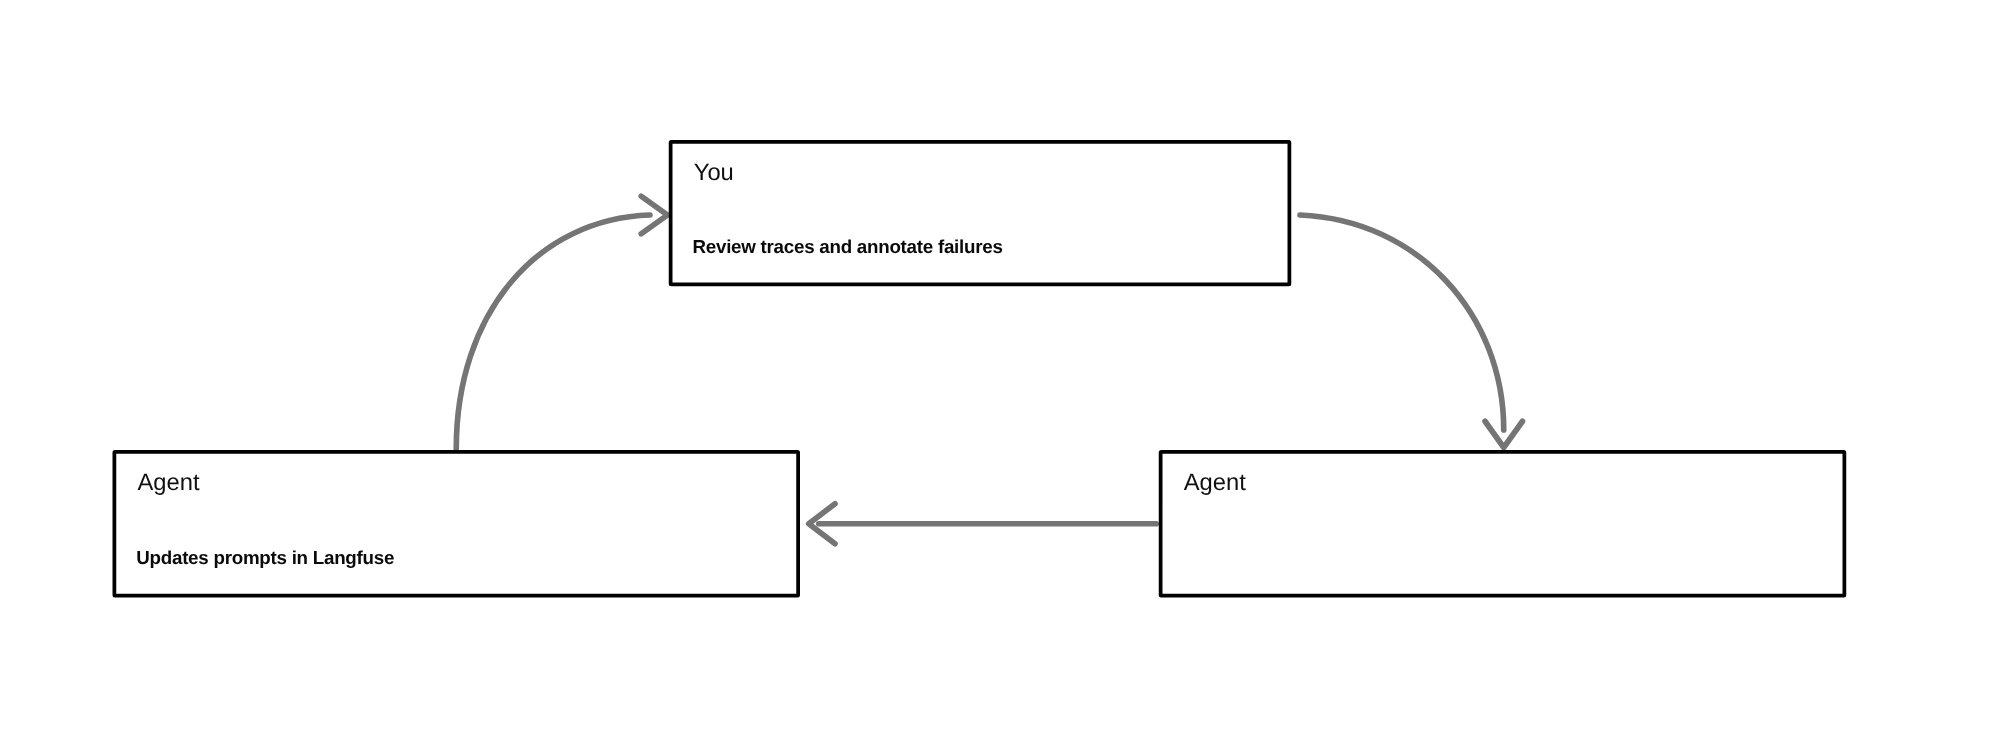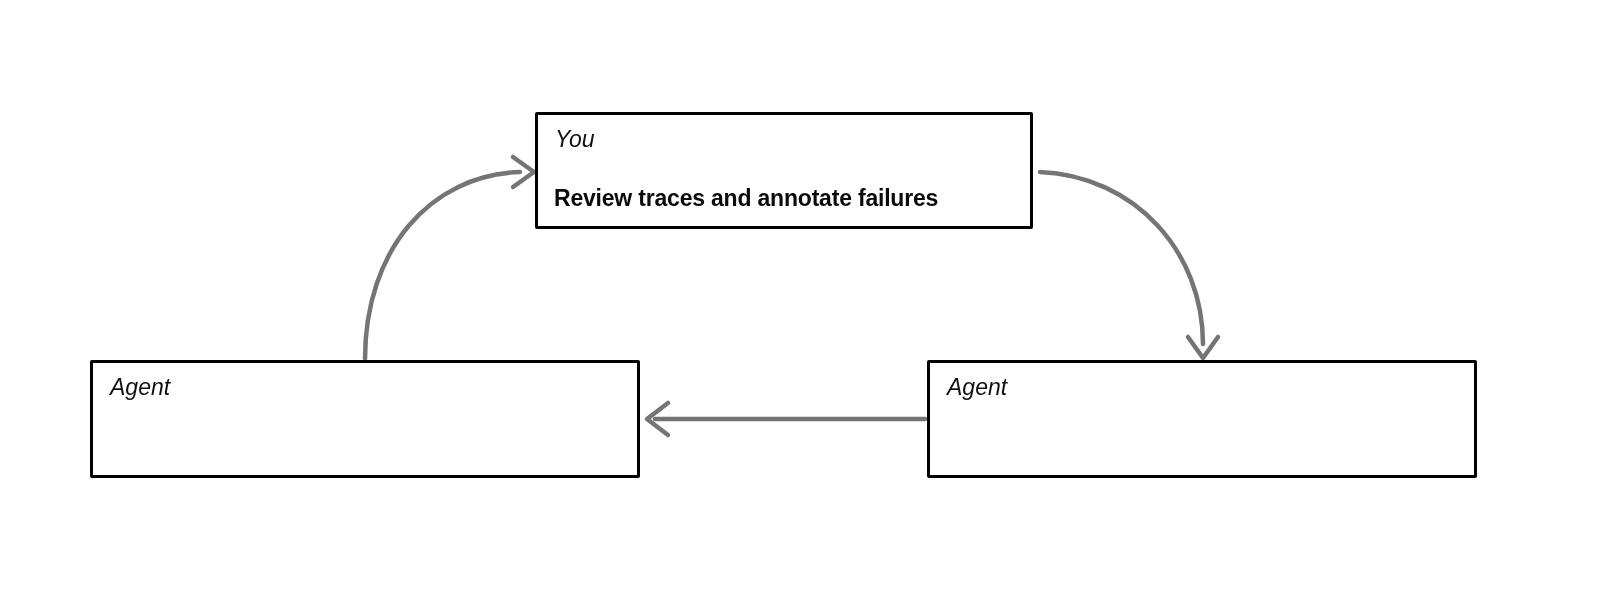--- a/index.html
+++ b/index.html
@@ -31,33 +31,32 @@
     box-sizing: border-box;
     background: #ffffff;
     border: 3px solid #000000;
     border-radius: 2px;
     z-index: 2;
   }
   .node-role {
     position: absolute;
     left: 17px;
     top: 12px;
-    font-style: italic;
     font-weight: 400;
-    font-size: 23px;
+    font-size: 19px;
     line-height: 24px;
     color: #111111;
     white-space: nowrap;
   }
   .node-title {
     position: absolute;
     left: 16px;
     bottom: 14px;
     font-weight: 700;
-    font-size: 23px;
+    font-size: 15px;
     line-height: 28px;
     letter-spacing: -0.2px;
     color: #0a0a0a;
     white-space: nowrap;
   }
   #node-you {
     left: 535px;
     top: 112px;
     width: 498px;
     height: 117px;
@@ -102,15 +101,16 @@
     <div class="node-role">You</div>
     <div class="node-title">Review traces and annotate failures</div>
   </div>
 
   <div class="node" id="node-fetch">
     <div class="node-role">Agent</div>
   </div>
 
   <div class="node" id="node-update">
     <div class="node-role">Agent</div>
+    <div class="node-title">Updates prompts in Langfuse</div>
   </div>
 
 </div>
 
 </body></html>

